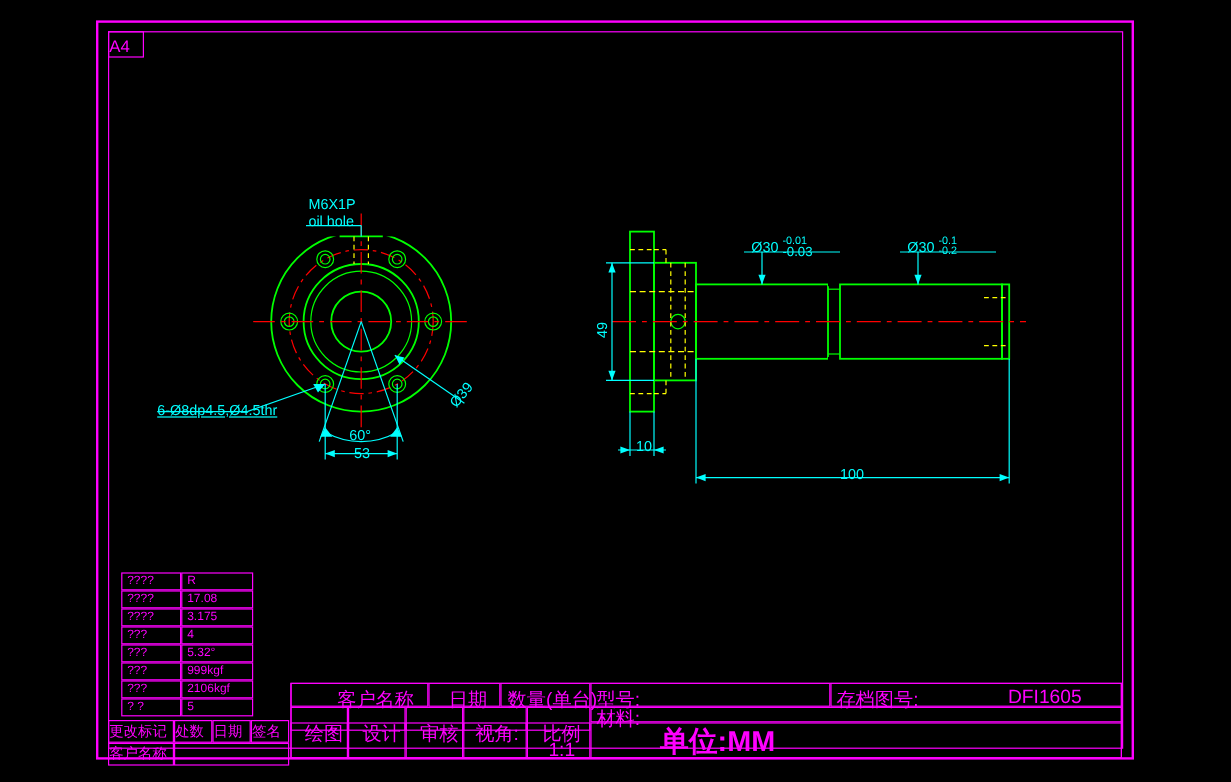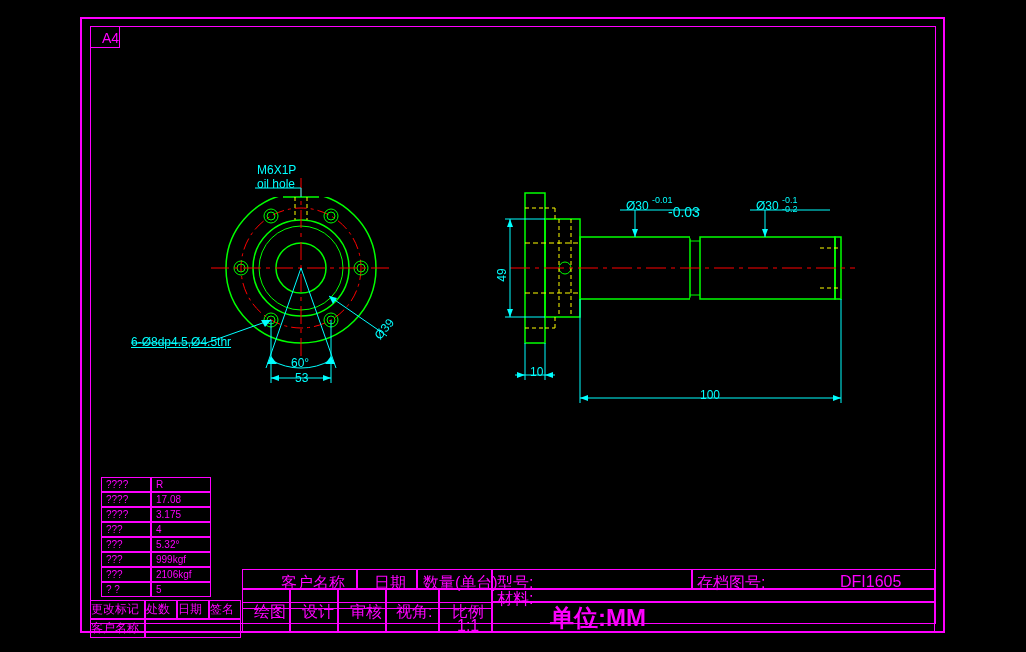--- a/index.html
+++ b/index.html
@@ -1,20 +1,20 @@
 <!DOCTYPE html>
 <html><head>
 <meta charset="utf-8">
 <style>
   * { margin: 0; padding: 0; box-sizing: border-box; }
   body { background: #000; font-family: Arial, sans-serif; width: 1026px; height: 652px; overflow: hidden; position: relative; }
   .border-outer { position: absolute; border: 2px solid #f0f; }
   .border-main { top: 17px; left: 80px; width: 865px; height: 616px; }
   .border-thin { position: absolute; border: 1px solid #f0f; top: 26px; left: 90px; width: 846px; height: 598px; }
-  .a4-box { position: absolute; top: 26px; left: 90px; width: 30px; height: 22px; border: 1px solid #f0f; color: #f0f; font-size: 14px; text-align: right; line-height: 22px; }
+  .a4-box { position: absolute; top: 26px; left: 90px; width: 30px; height: 22px; border: 1px solid #f0f; color: #f0f; font-size: 14px; text-align: left; line-height: 22px; }
   .txt-cyan { position: absolute; color: #0ff; font-size: 12px; }
   .txt-mag { position: absolute; color: #f0f; font-size: 16px; }
   svg { position: absolute; top: 0; left: 0; }
   .title-box { position: absolute; border: 1px solid #f0f; }
   .spec-table { position: absolute; top: 477px; left: 101px; }
   .spec-table td { border: 1px solid #f0f; color: #f0f; font-size: 10px; padding: 1px 4px; height: 14px; }
   .spec-table .c1 { width: 50px; }
   .spec-table .c2 { width: 60px; }
   .bottom-table { position: absolute; }
   .bottom-table td { border: 1px solid #f0f; color: #f0f; font-size: 12px; }
@@ -157,21 +157,21 @@
 <div class="txt-cyan" style="top:177px;left:257px;">oil hole</div>
 <div class="txt-cyan" style="top:335px;left:131px;text-decoration:underline">6-Ø8dp4.5,Ø4.5thr</div>
 <div class="txt-cyan" style="top:322px;left:373px;transform:rotate(-50deg)">Ø39</div>
 <div class="txt-cyan" style="top:356px;left:291px">60°</div>
 <div class="txt-cyan" style="top:371px;left:295px">53</div>
 <div class="txt-cyan" style="top:268px;left:495px;transform:rotate(-90deg)">49</div>
 <div class="txt-cyan" style="top:365px;left:530px">10</div>
 <div class="txt-cyan" style="top:388px;left:700px">100</div>
 <div class="txt-cyan" style="top:199px;left:626px">Ø30</div>
 <div class="txt-cyan" style="top:195px;left:652px;font-size:9px">-0.01</div>
-<div class="txt-cyan" style="top:204px;left:668px;font-size:14px">-0.03</div>
+<div class="txt-cyan" style="top:204px;left:652px;font-size:11px">-0.03</div>
 <div class="txt-cyan" style="top:199px;left:756px">Ø30</div>
 <div class="txt-cyan" style="top:195px;left:782px;font-size:9px">-0.1</div>
 <div class="txt-cyan" style="top:204px;left:782px;font-size:9px">-0.2</div>
 
 <table class="spec-table" cellspacing="0">
   <tbody>
       <tr>
         <td class="c1">????</td>
         <td class="c2">R</td>
       </tr>

